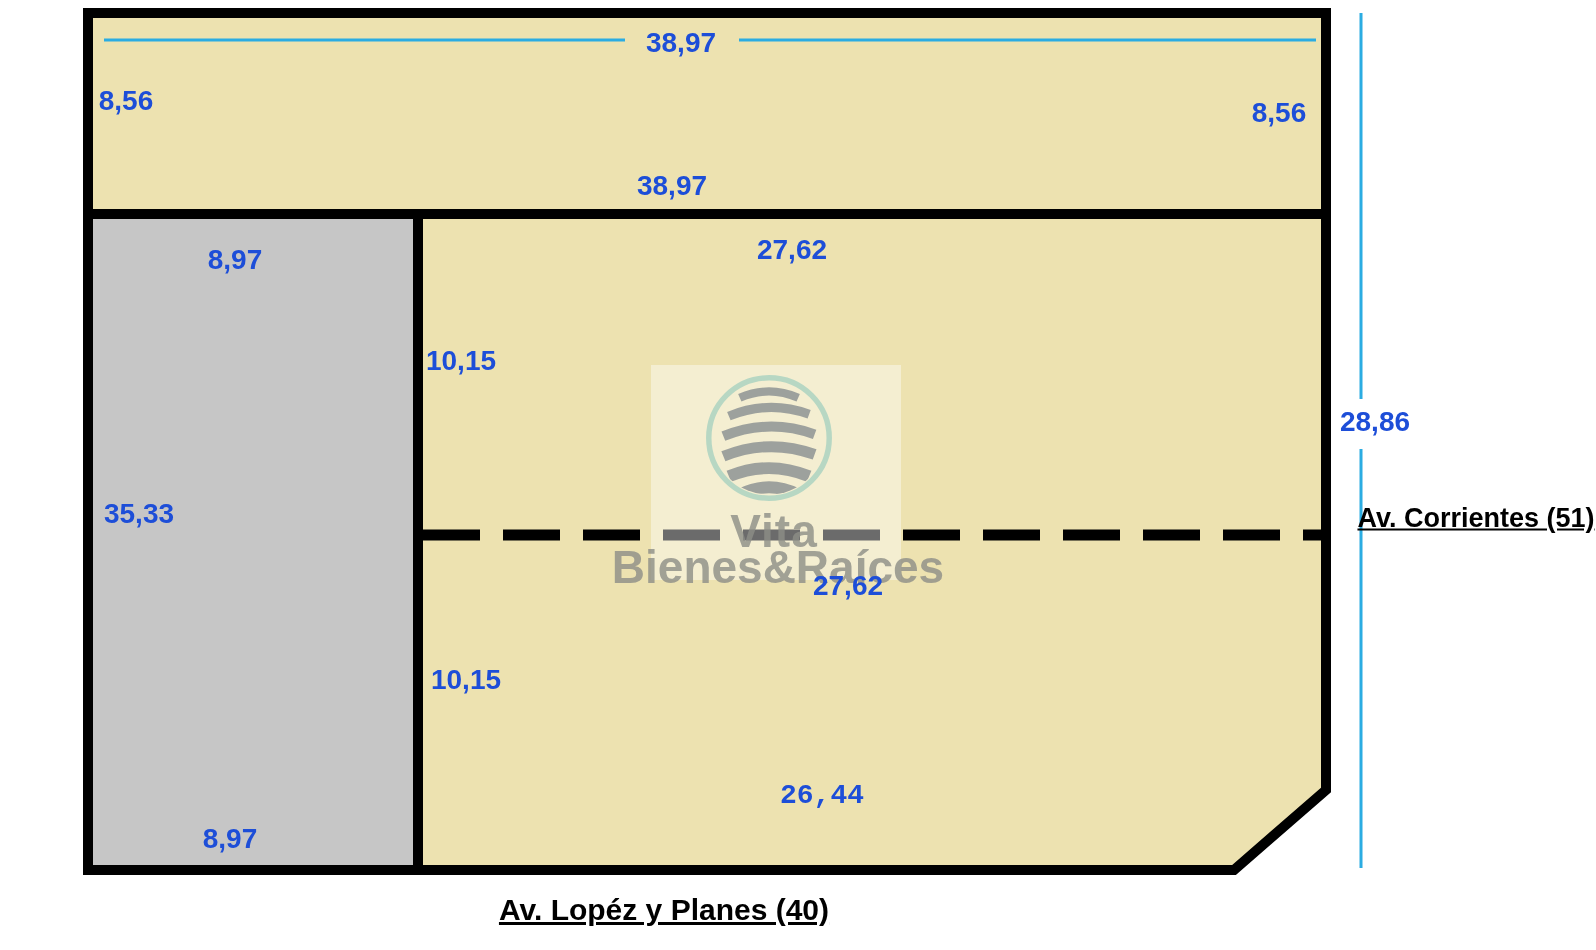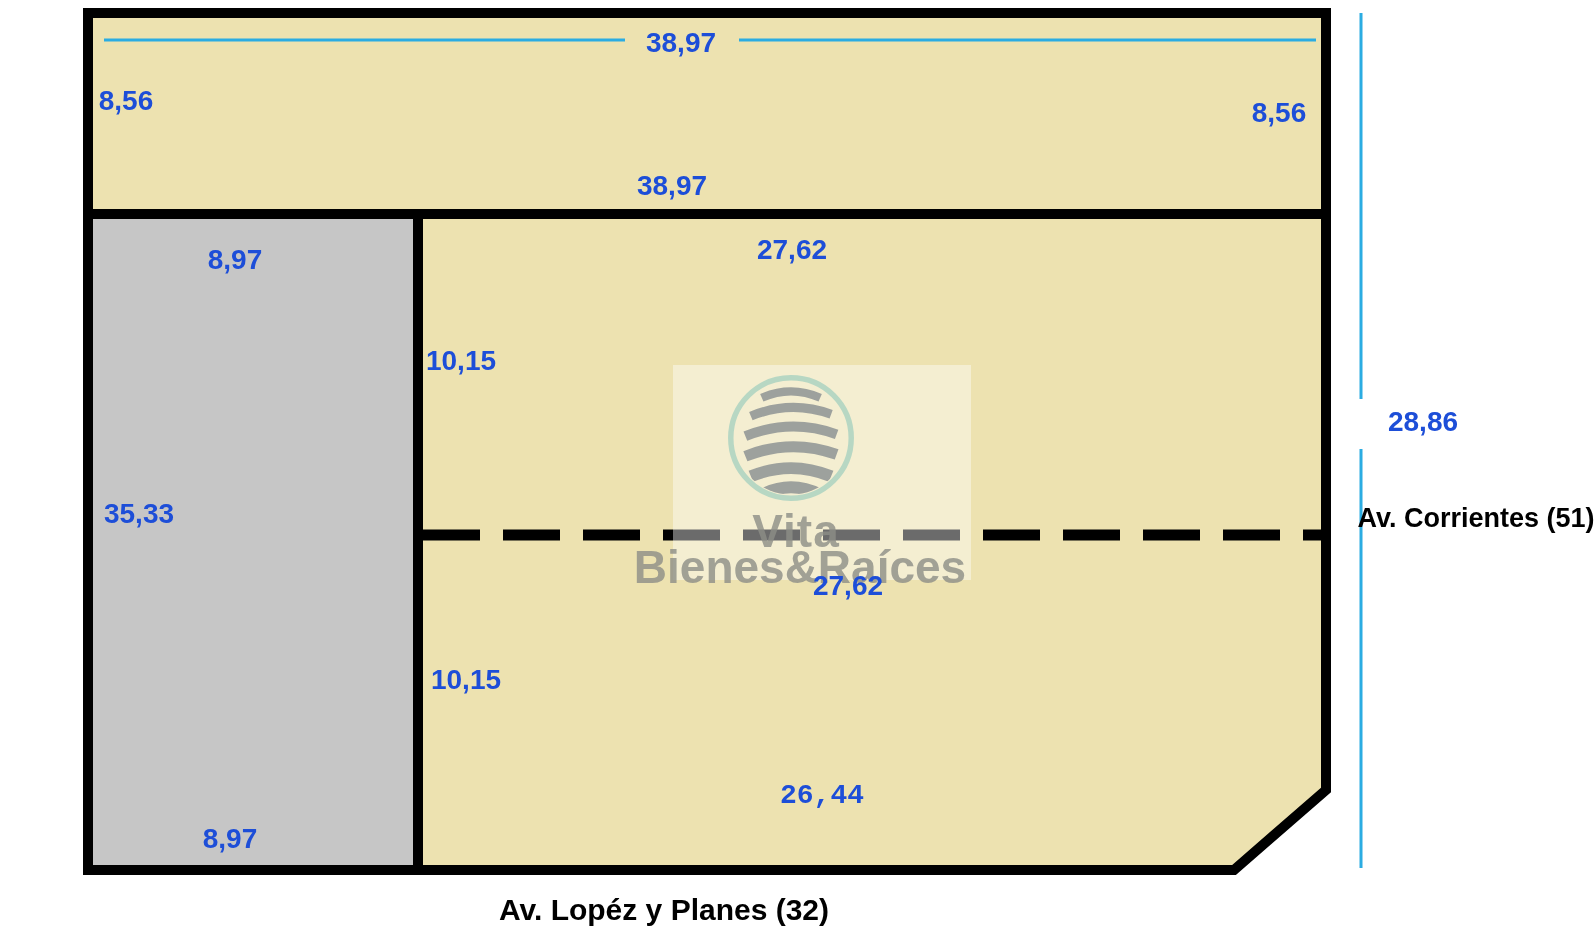--- a/index.html
+++ b/index.html
@@ -24,28 +24,29 @@
     white-space: nowrap;
     z-index: 30;
   }
   .street {
     position: absolute;
     transform: translate(-50%, -50%);
     font-weight: bold;
     color: #000000;
     white-space: nowrap;
     z-index: 30;
+    text-decoration: underline;
   }
   #street-bottom { font-size: 30px; }
   #street-right { font-size: 27px; }
   #watermark {
     position: absolute;
-    left: 673px;
+    left: 651px;
     top: 365px;
-    width: 298px;
+    width: 250px;
     height: 215px;
     background: rgba(255, 255, 255, 0.42);
     z-index: 20;
   }
   #globe { position: absolute; left: 45px; top: 0px; }
   .wm-text {
     position: absolute;
     transform: translate(-50%, -50%);
     font-weight: bold;
     color: #8d8e87;
@@ -103,18 +104,18 @@
   <div class="dim" style="left:1279px; top:113px;">8,56</div>
   <div class="dim" style="left:672px; top:186px;">38,97</div>
   <div class="dim" style="left:235px; top:260px;">8,97</div>
   <div class="dim" style="left:792px; top:250px;">27,62</div>
   <div class="dim" style="left:461px; top:361px;">10,15</div>
   <div class="dim" style="left:139px; top:514px;">35,33</div>
   <div class="dim" style="left:848px; top:586px;">27,62</div>
   <div class="dim" style="left:466px; top:680px;">10,15</div>
   <div class="dim" style="left:230px; top:839px;">8,97</div>
   <div class="dim" style="left:822px; top:795px;font-family:Liberation Mono, monospace;">26,44</div>
-  <div class="dim" style="left:1375px; top:422px;margin-left:48px;">28,86</div>
+  <div class="dim" style="left:1375px; top:422px;">28,86</div>
 
   <div id="street-right" class="street" style="left:1476px; top:518px;">Av. Corrientes (51)</div>
-  <div id="street-bottom" class="street" style="left:664px; top:910px;">Av. Lopéz y Planes (32)</div>
+  <div id="street-bottom" class="street" style="left:664px; top:910px;">Av. Lopéz y Planes (40)</div>
 
 </div>
 
 </body></html>

